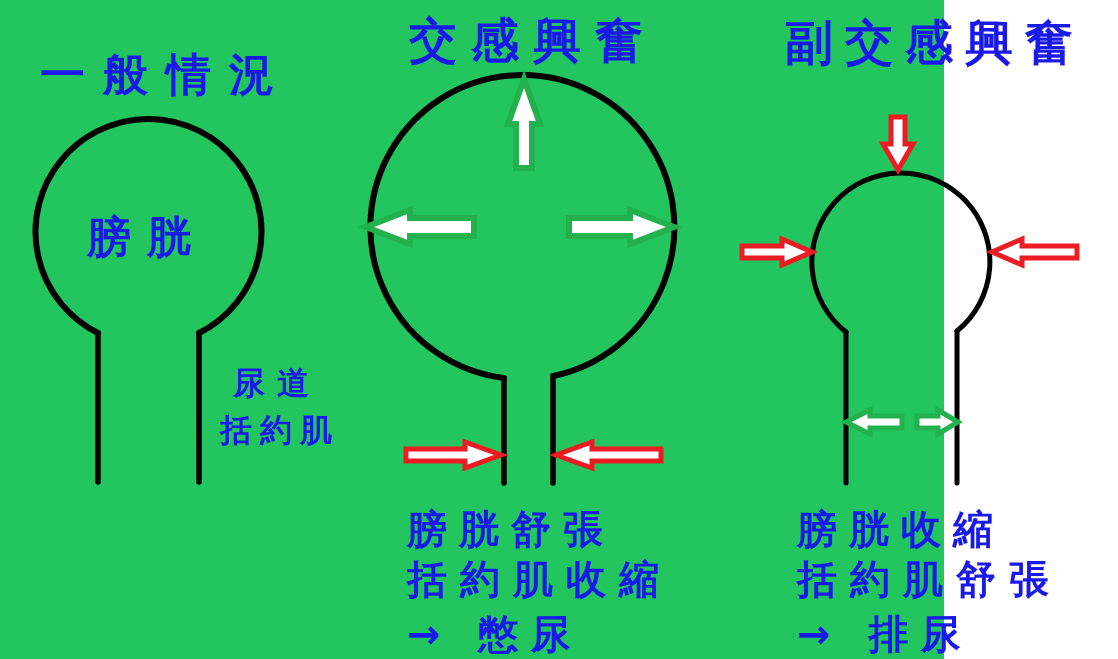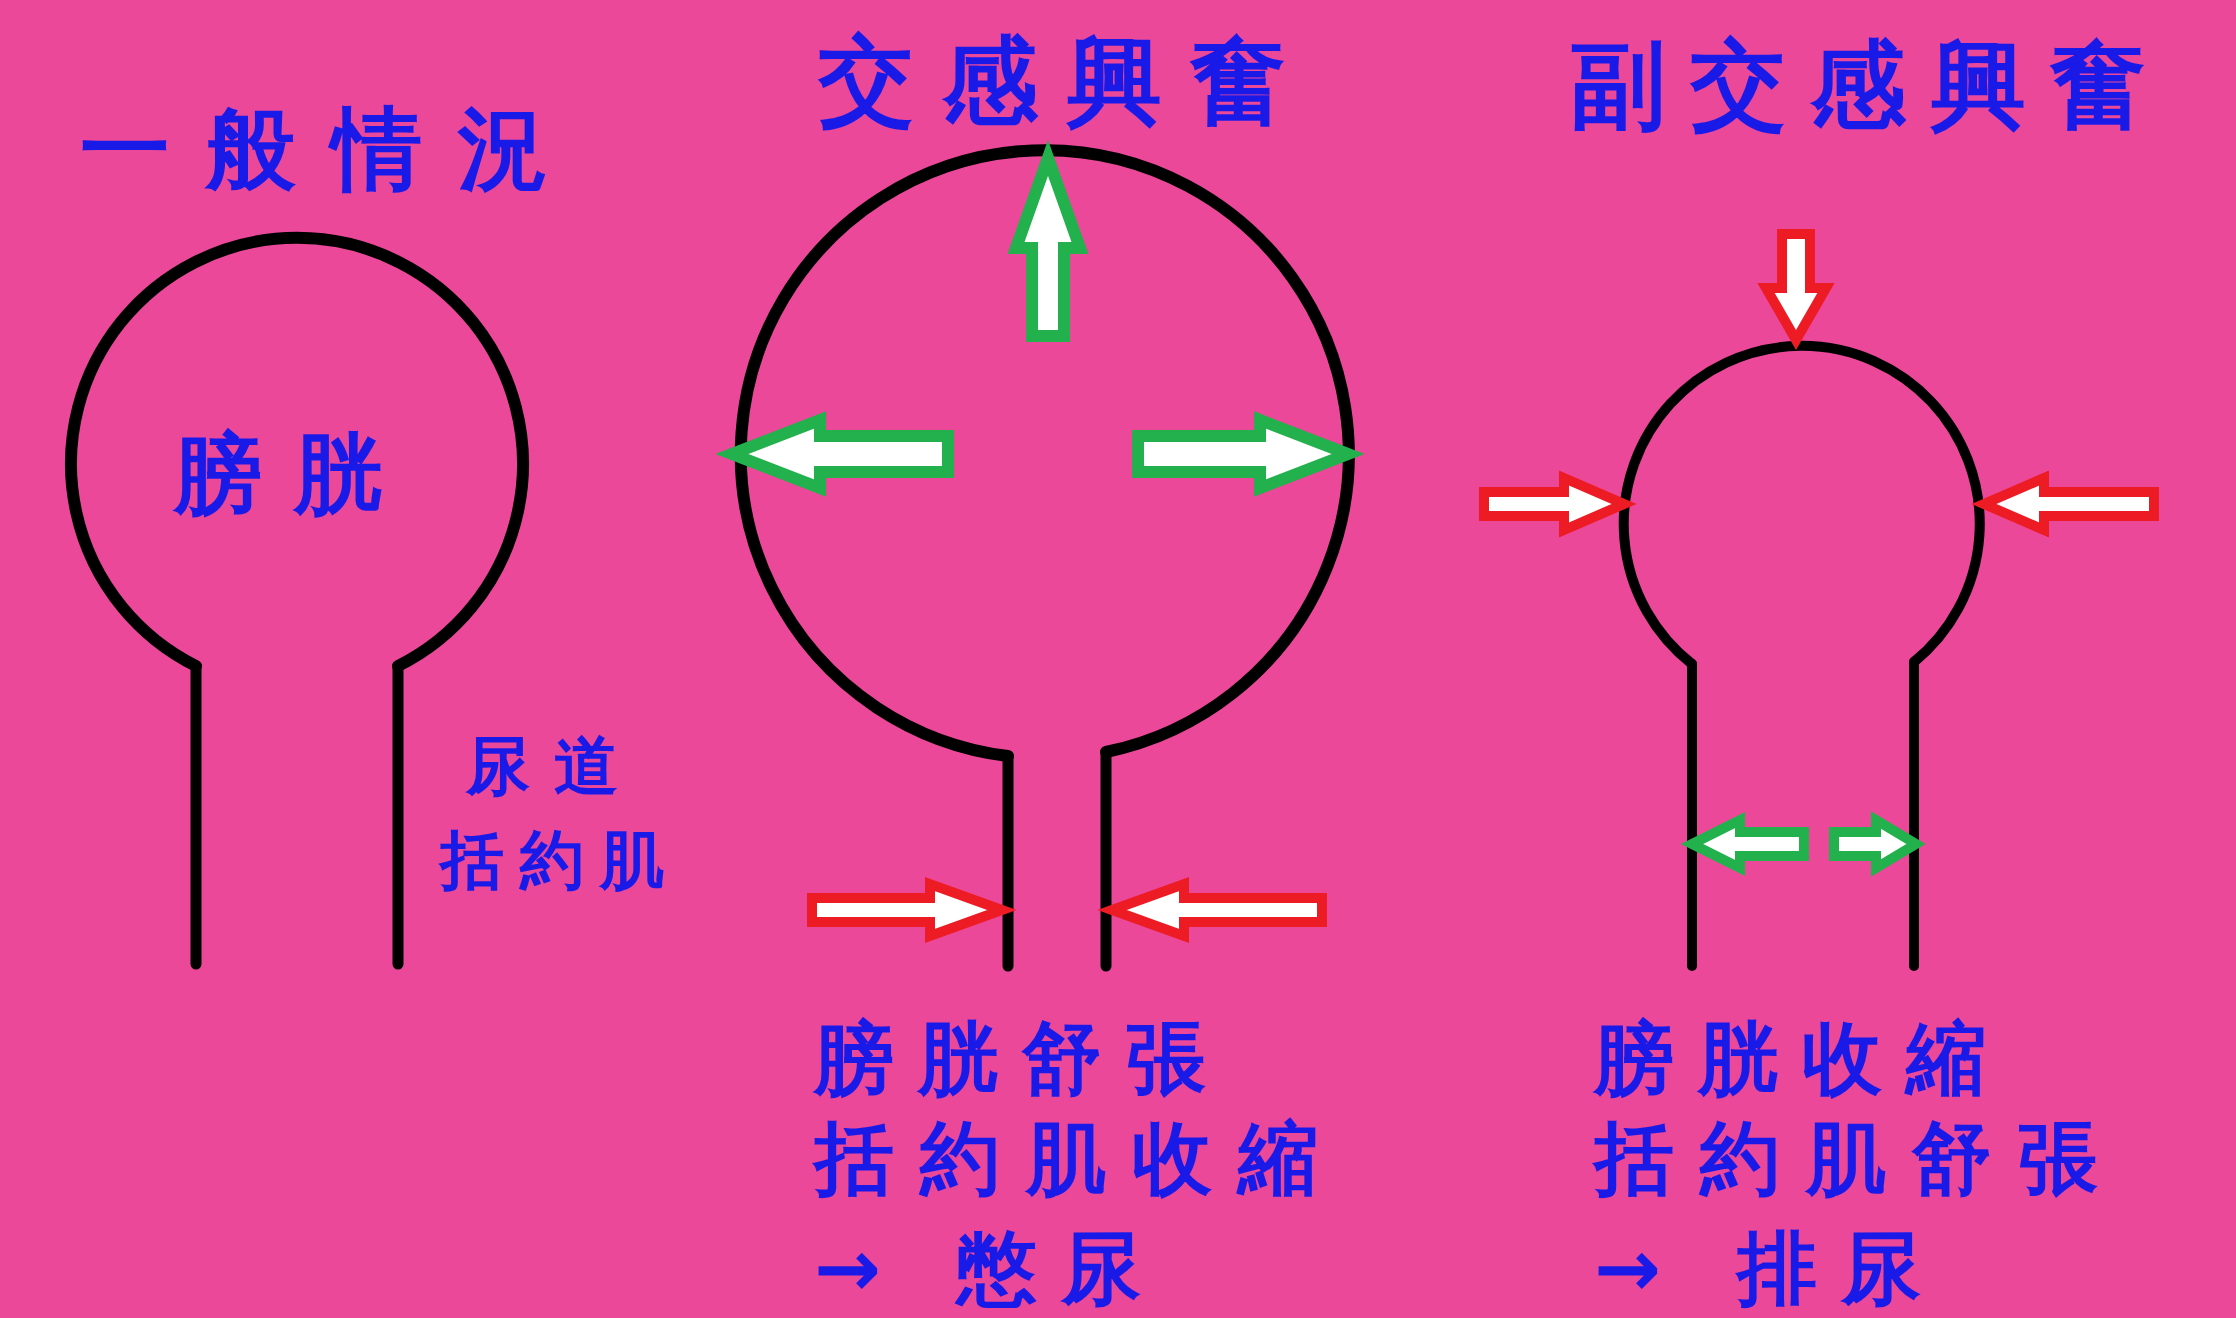--- a/index.html
+++ b/index.html
@@ -5,23 +5,23 @@
   html, body {
     margin: 0;
     padding: 0;
     background: #ffffff;
     width: 1118px;
     height: 659px;
     overflow: hidden;
   }
   .stage {
     position: relative;
-    width: 1118px;
+    width: 944px;
     height: 659px;
-    background: #ec4899;
+    background: #22c55e;
   }
   svg text {
     font-family: "DejaVu Sans", "DejaVu Serif", sans-serif;
     font-weight: bold;
   }
   .t-title  { font-size: 45px; }
   .t-title2 { font-size: 48px; }
   .t-organ  { font-size: 44px; }
   .t-small  { font-size: 32px; }
   .t-cap    { font-size: 40px; }

